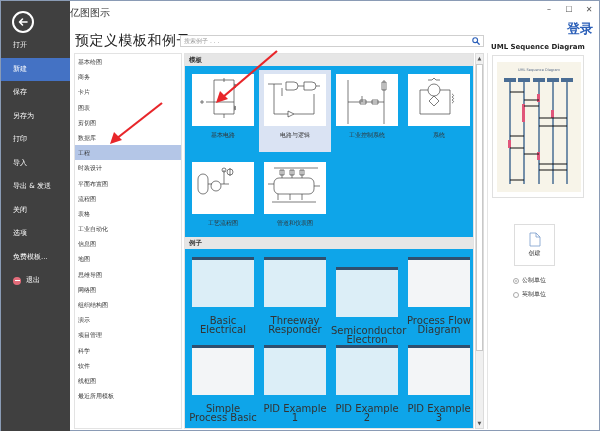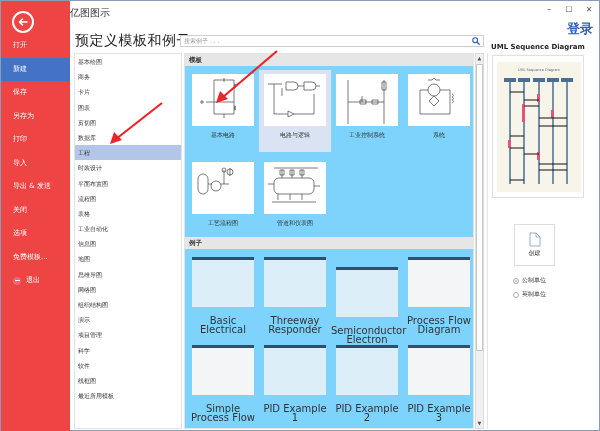--- a/index.html
+++ b/index.html
@@ -1,19 +1,19 @@
 <!DOCTYPE html>
 <html><head>
 <meta charset="utf-8">
 <style>
   * { box-sizing: border-box; margin: 0; padding: 0; }
   html, body { width: 600px; height: 431px; overflow: hidden; background: #ffffff; font-family: "DejaVu Sans", "Liberation Sans", sans-serif; }
   .app { position: relative; width: 600px; height: 431px; background: #ffffff; border: 1px solid #8a9bb5; }
   
-  .sidebar { position: absolute; left: 0; top: 0; width: 69px; height: 431px; background: #ef4444; color: #fff; }
+  .sidebar { position: absolute; left: 0; top: 0; width: 69px; height: 431px; background: #404040; color: #fff; }
   .back-btn { position: absolute; left: 11px; top: 10px; width: 22px; height: 22px; border: 2px solid #fff; border-radius: 50%; display: flex; align-items: center; justify-content: center; }
   .nav { position: absolute; top: 33px; left: 0; width: 69px; }
   .nav-item { height: 23.5px; line-height: 23.5px; padding-left: 12px; font-size: 7px; color: #fff; cursor: pointer; display: flex; align-items: center; }
   .nav-item.active { background: #4472c4; }
   .exit-icon { width: 8px; height: 8px; border-radius: 50%; background: #e36c7a; margin-right: 5px; position: relative; }
   .exit-icon::after { content: ""; position: absolute; left: 1.5px; top: 3.5px; width: 5px; height: 1px; background: #fff; }
   
   .titlebar { position: absolute; left: 69px; top: 0; right: 0; height: 18px; }
   .title { position: absolute; left: 0; right: 0; top: 5px; text-align: left; font-size: 10px; color: #333; }
   .win-btn { position: absolute; top: 4px; font-size: 8px; color: #555; width: 12px; text-align: center; }
@@ -21,21 +21,21 @@
   
   .page-title { position: absolute; left: 74px; top: 31px; font-size: 14px; color: #222; letter-spacing: 0.5px; }
   .search { position: absolute; left: 179px; top: 34px; width: 304px; height: 12px; border: 1px solid #cfcfcf; background: #fff; }
   .search-placeholder { position: absolute; left: 3px; top: 1px; font-size: 6px; color: #999; }
   .search-icon { position: absolute; right: 3px; top: 1px; width: 8px; height: 8px; }
   
   .cat-list { position: absolute; left: 73px; top: 52px; width: 108px; height: 376px; border: 1px solid #e3e3e3; background: #fff; }
   .cat-item { height: 15.2px; line-height: 15.2px; padding-left: 3px; font-size: 6px; color: #333; cursor: pointer; }
   .cat-item.active { background: #b4c6e7; }
   
-  .content { position: absolute; left: 183px; top: 52px; width: 290px; height: 376px; border: 1px solid #e3e3e3; background: #7dd3fc; overflow: hidden; }
+  .content { position: absolute; left: 183px; top: 52px; width: 290px; height: 376px; border: 1px solid #e3e3e3; background: #0ea5e9; overflow: hidden; }
   .section-hdr { height: 12px; background: #e6e6e6; font-size: 6.5px; font-weight: bold; color: #333; padding-left: 4px; line-height: 12px; }
   .grid { position: relative; }
   .tile { position: absolute; width: 72px; text-align: center; cursor: pointer; }
   .tile.selected { background: #dae3f3; }
   .tile-thumb { margin: 4px auto 0; width: 62px; height: 52px; background: #fff; position: relative; }
   .tile-label { font-size: 6px; color: #333; margin-top: 4px; line-height: 9px; }
   .ex-thumb { margin: 8px auto 0; width: 62px; height: 50px; background: #dceef7; position: relative; border-top: 3px solid #2f4f6f; }
   .ex-thumb.light { background: #f3f5f7; }
   .ex-label { font-size: 10px; color: #333; margin-top: 9px; line-height: 9px; }
   
@@ -235,21 +235,21 @@
       <div class="tile" style="left:146px;top:10px;height:92px">
         <div class="ex-thumb"></div>
         <div class="ex-label">Semiconductor Electron</div>
       </div>
       <div class="tile" style="left:218px;top:0;height:92px">
         <div class="ex-thumb light"></div>
         <div class="ex-label">Process Flow Diagram</div>
       </div>
       <div class="tile" style="left:2px;top:88px;height:80px">
         <div class="ex-thumb light"></div>
-        <div class="ex-label">Simple Process Flow</div>
+        <div class="ex-label">Simple Process Basic</div>
       </div>
       <div class="tile" style="left:74px;top:88px;height:80px">
         <div class="ex-thumb"></div>
         <div class="ex-label">PID Example 1</div>
       </div>
       <div class="tile" style="left:146px;top:88px;height:80px">
         <div class="ex-thumb"></div>
         <div class="ex-label">PID Example 2</div>
       </div>
       <div class="tile" style="left:218px;top:88px;height:80px">

